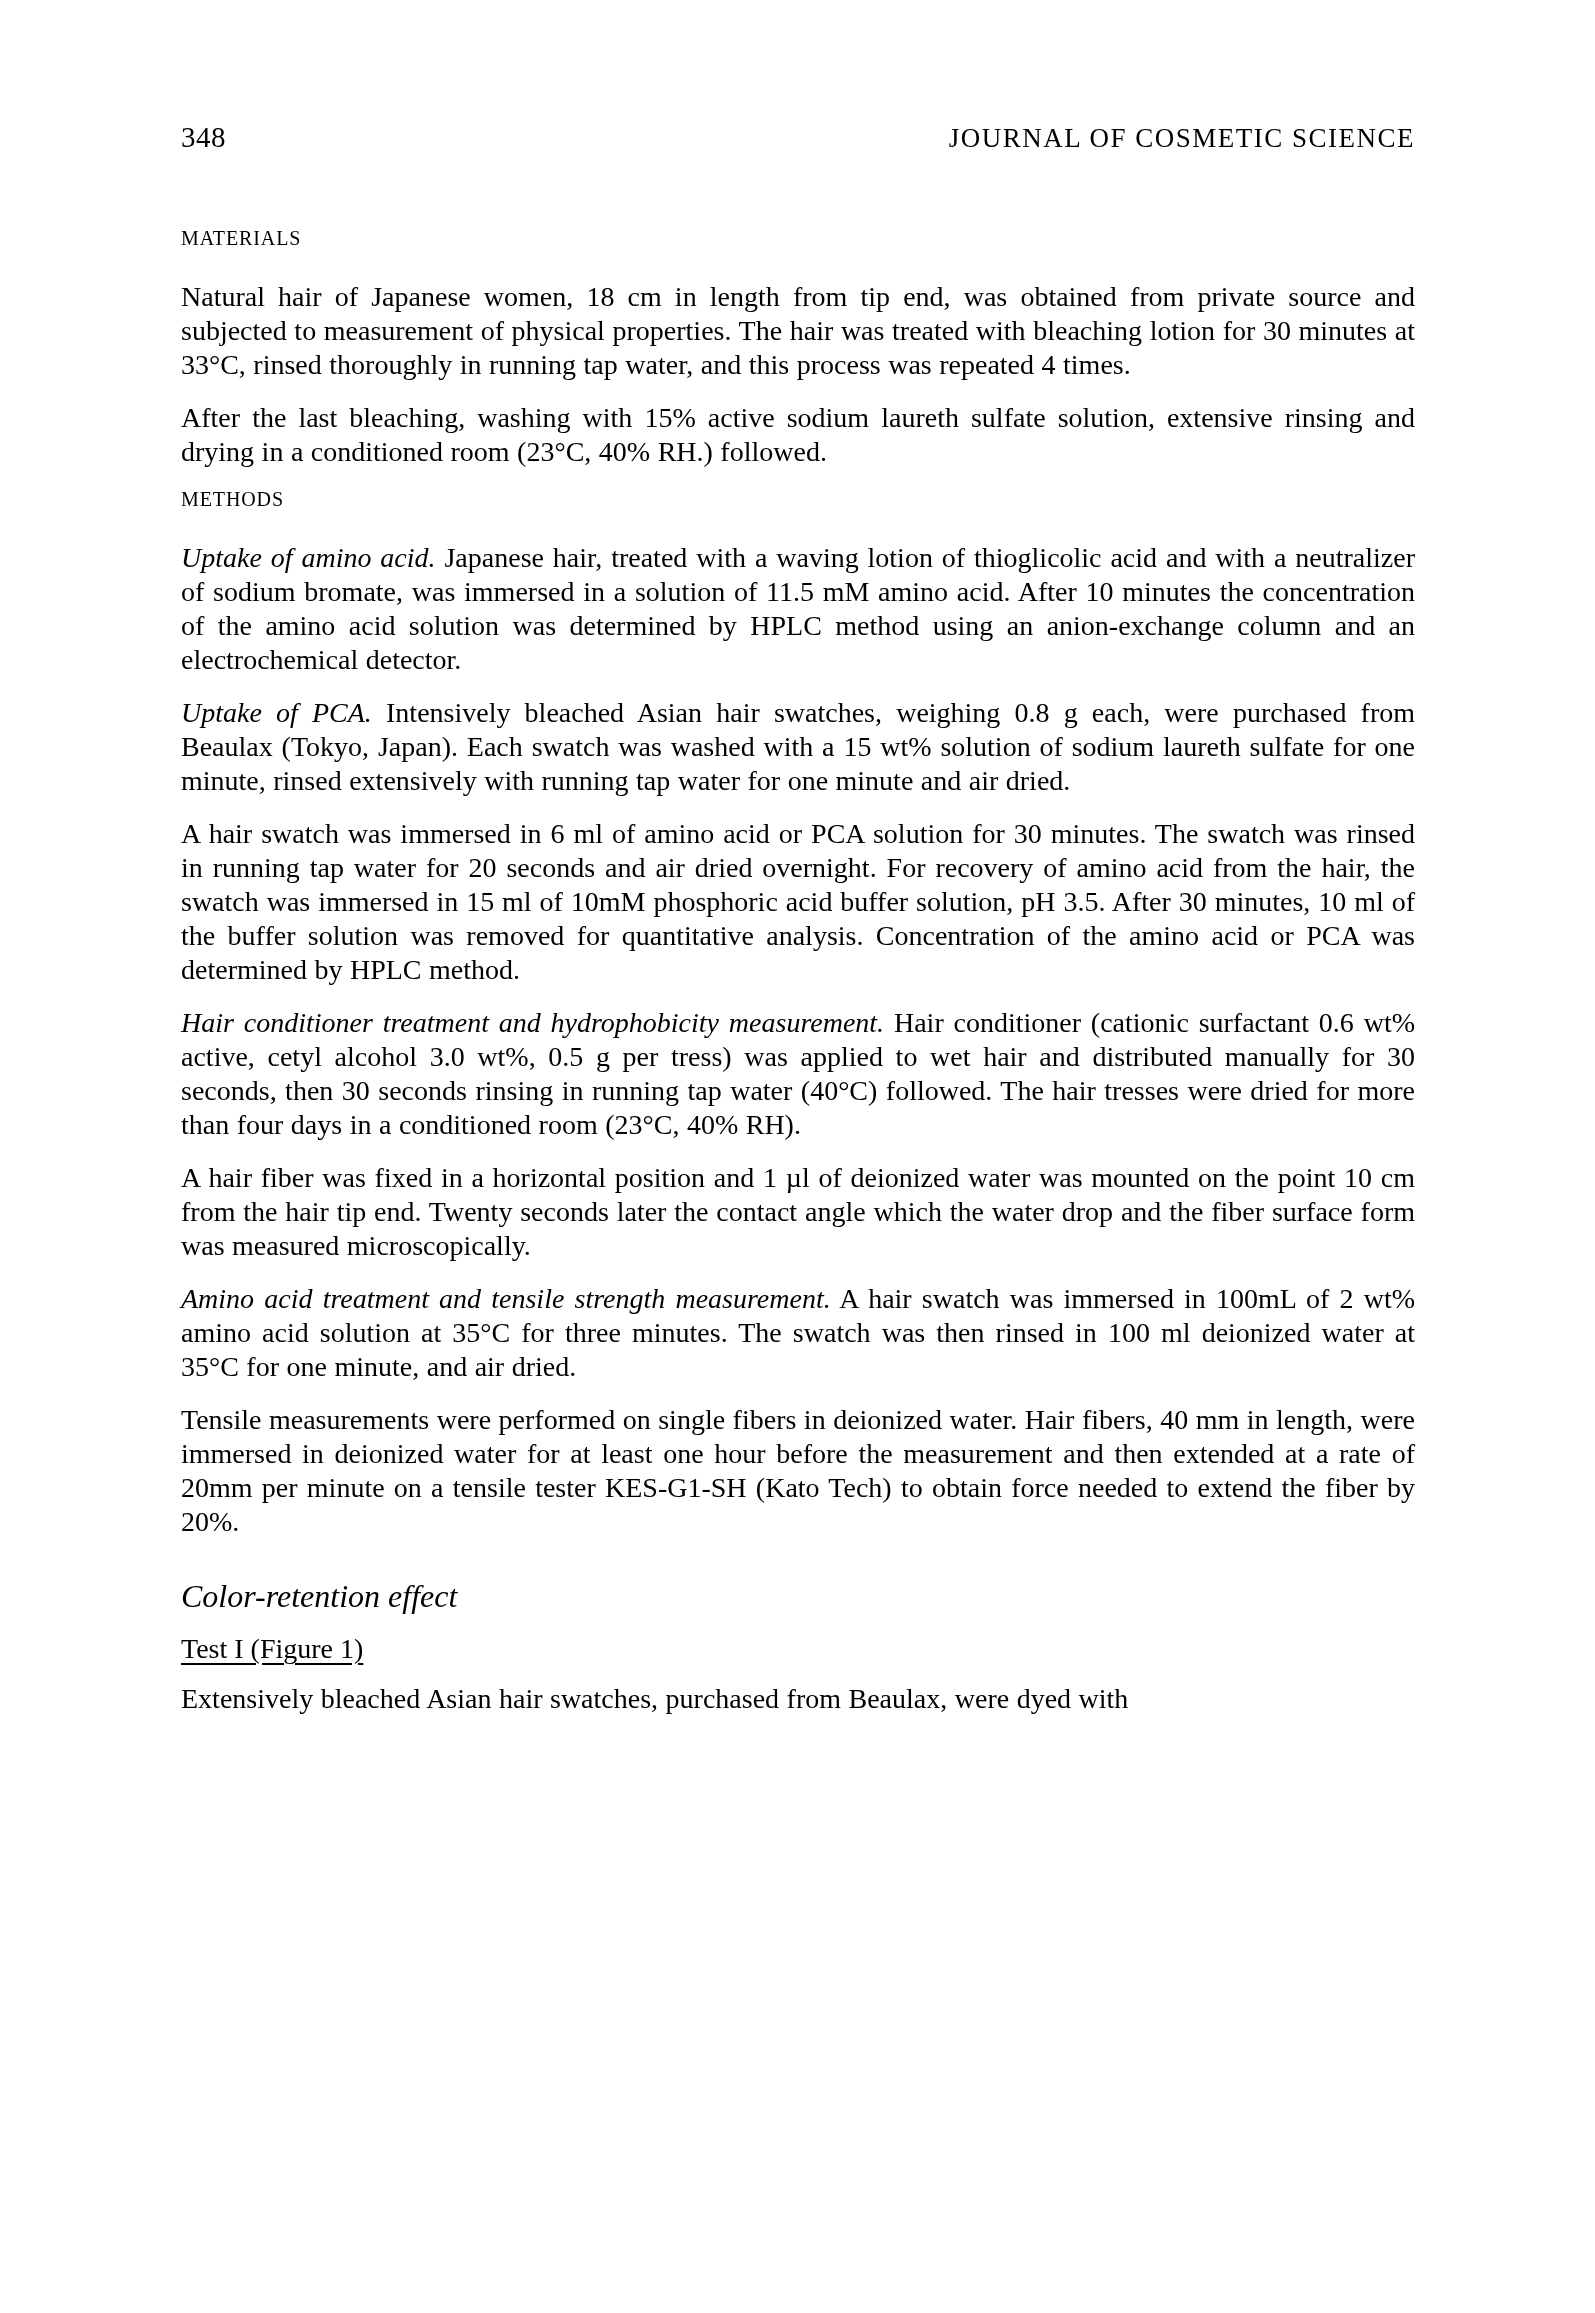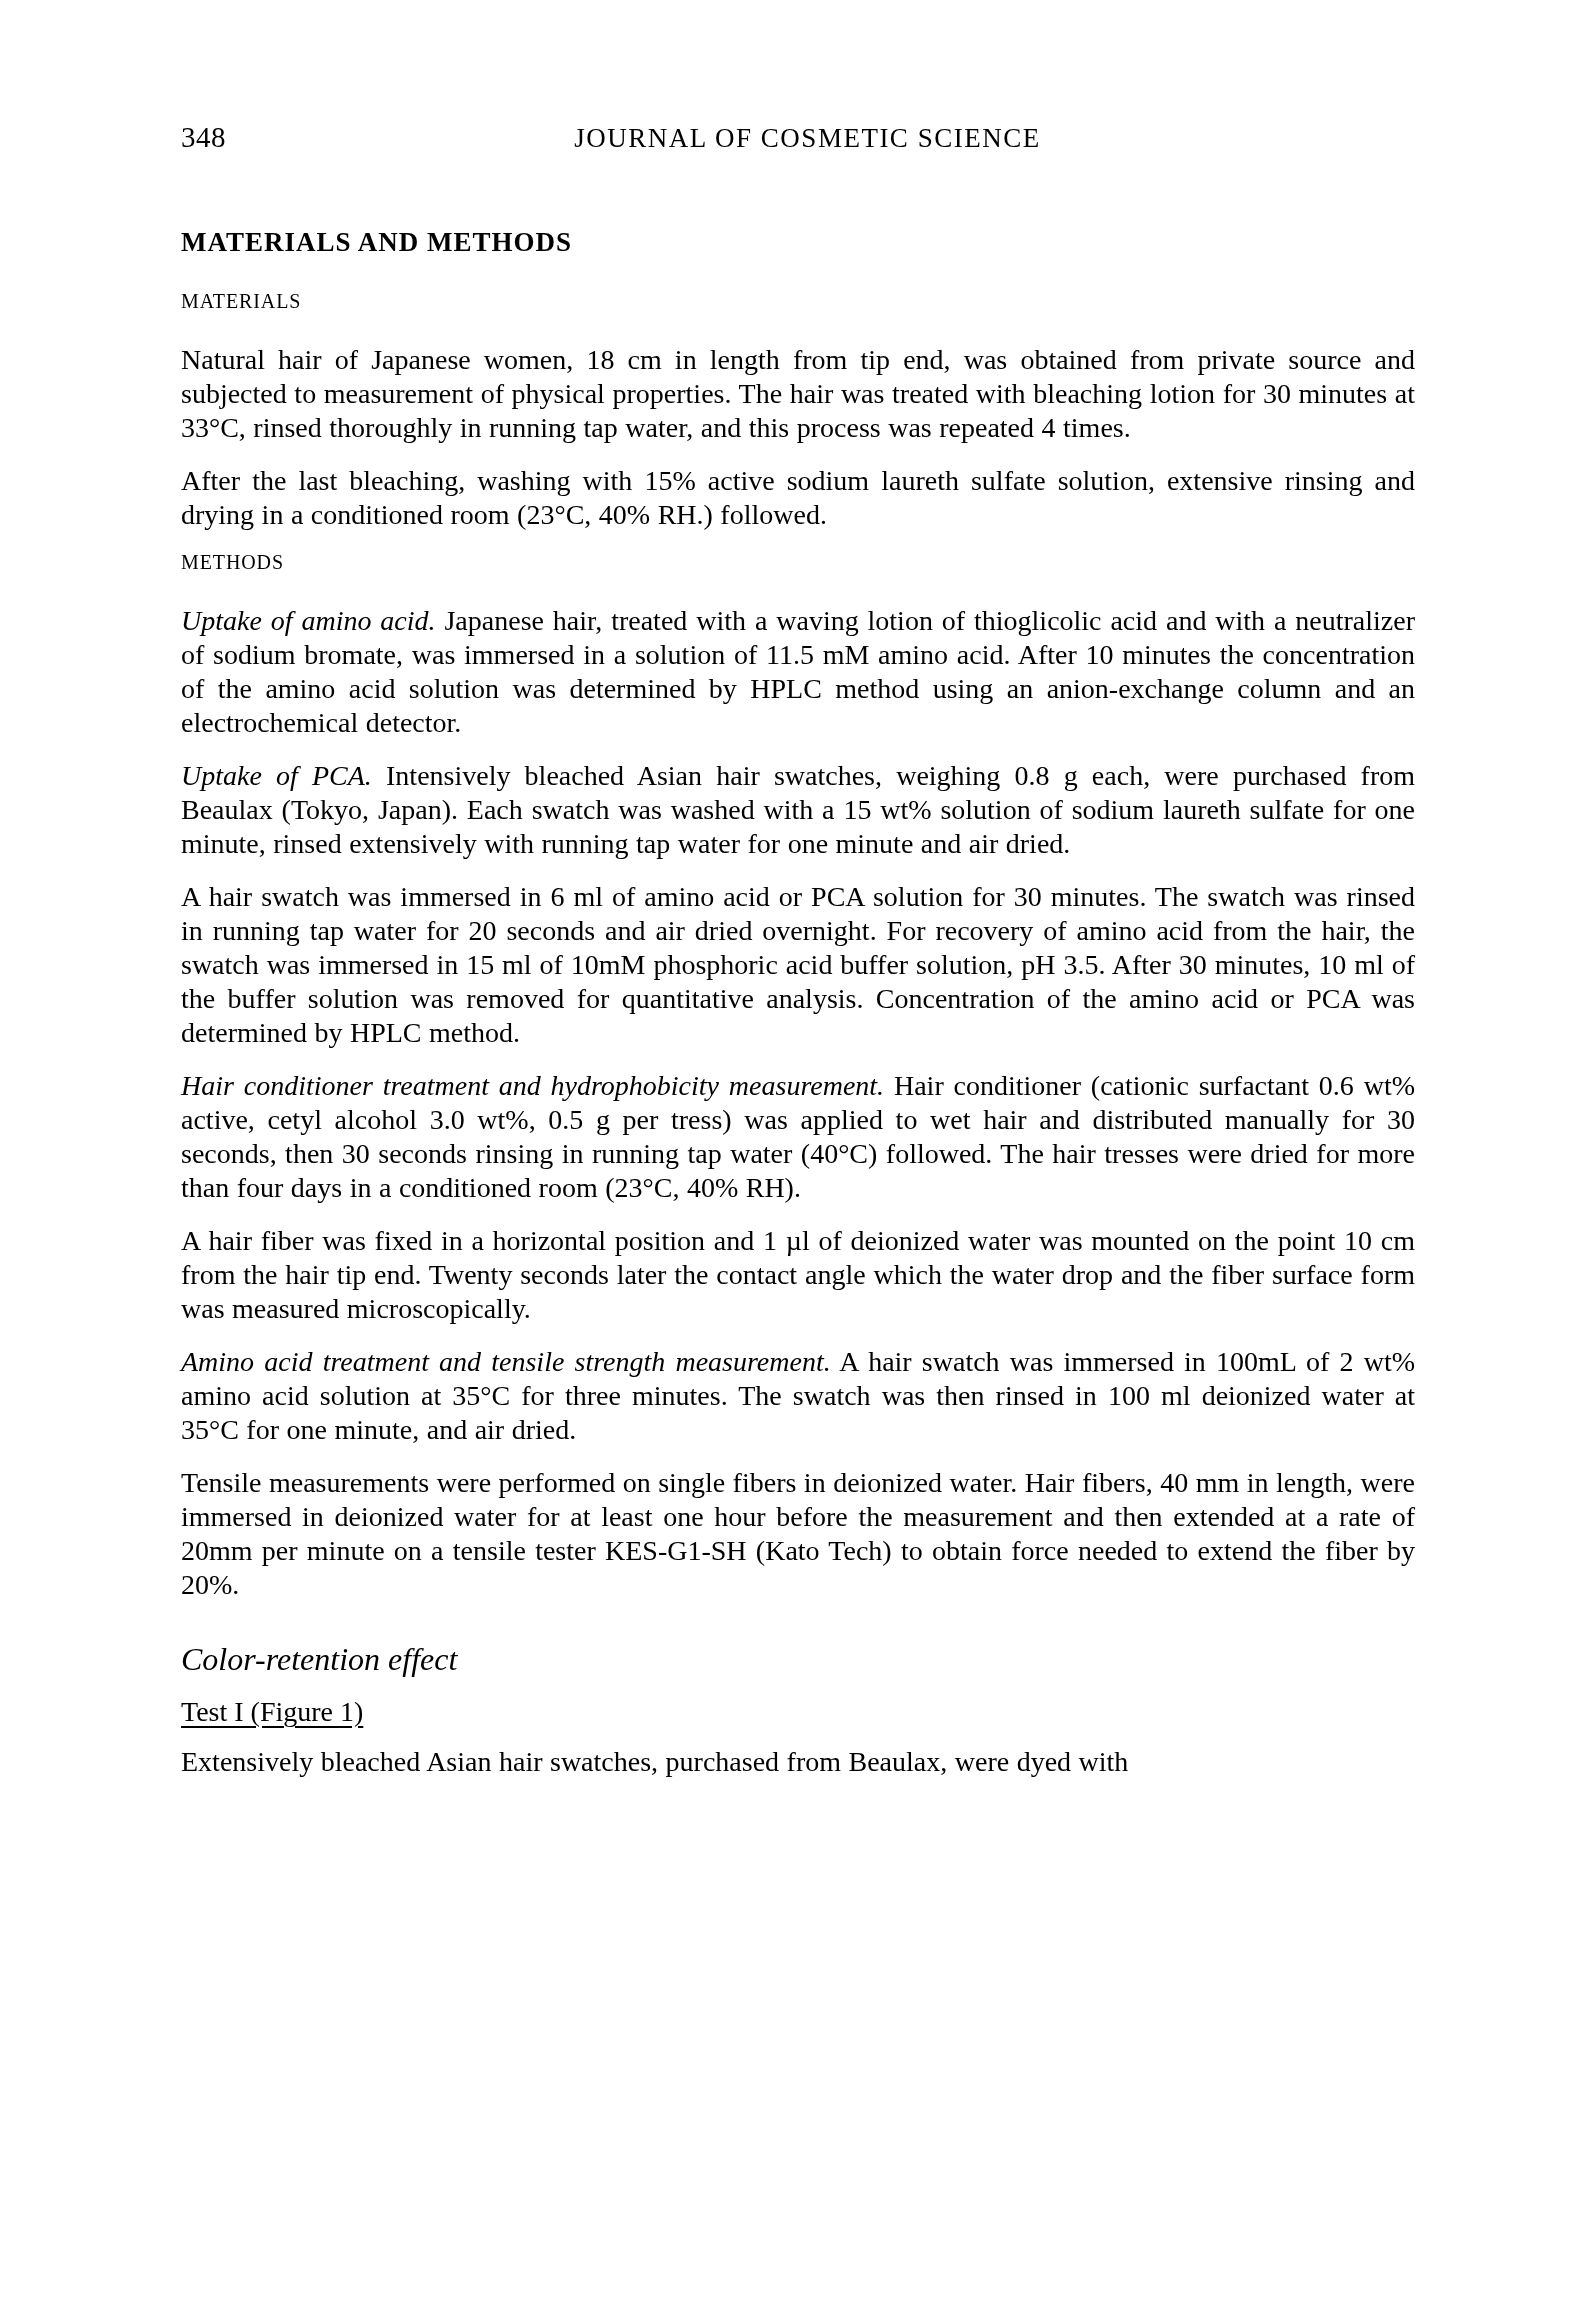--- a/index.html
+++ b/index.html
@@ -38,21 +38,21 @@
     left: 0;
     top: 0;
     font-size: 29px;
     letter-spacing: 0.5px;
   }
   .journal-title {
     position: absolute;
     left: 0;
     right: 0;
     top: 1.9px;
-    text-align: center;
+    text-align: right;
     font-size: 27px;
     letter-spacing: 1.5px;
     padding-left: 19px;
   }
   
   h1.section-head {
     font-size: 27px;
     font-weight: bold;
     letter-spacing: 1px;
     margin: 0 0 32px 0;
@@ -97,21 +97,20 @@
 <body>
 
 <div class="page">
   <div class="content">
 
     <div class="runhead">
       <div class="folio">348</div>
       <div class="journal-title">JOURNAL OF COSMETIC SCIENCE</div>
     </div>
 
-    <h1 class="section-head">MATERIALS AND METHODS</h1>
 
     <h2 class="sub-head">MATERIALS</h2>
 
     <p class="body">Natural hair of Japanese women, 18 cm in length from tip end, was obtained from private source and subjected to measurement of physical properties. The hair was treated with bleaching lotion for 30 minutes at 33°C, rinsed thoroughly in running tap water, and this process was repeated 4 times.</p>
 
     <p class="body">After the last bleaching, washing with 15% active sodium laureth sulfate solution, extensive rinsing and drying in a conditioned room (23°C, 40% RH.) followed.</p>
 
     <h2 class="sub-head spaced-top">METHODS</h2>
 
     <p class="body"><span class="run-in">Uptake of amino acid.</span><span> Japanese hair, treated with a waving lotion of thioglicolic acid and with a neutralizer of sodium bromate, was immersed in a solution of 11.5 mM amino acid. After 10 minutes the concentration of the amino acid solution was determined by HPLC method using an anion-exchange column and an electrochemical detector.</span></p>

